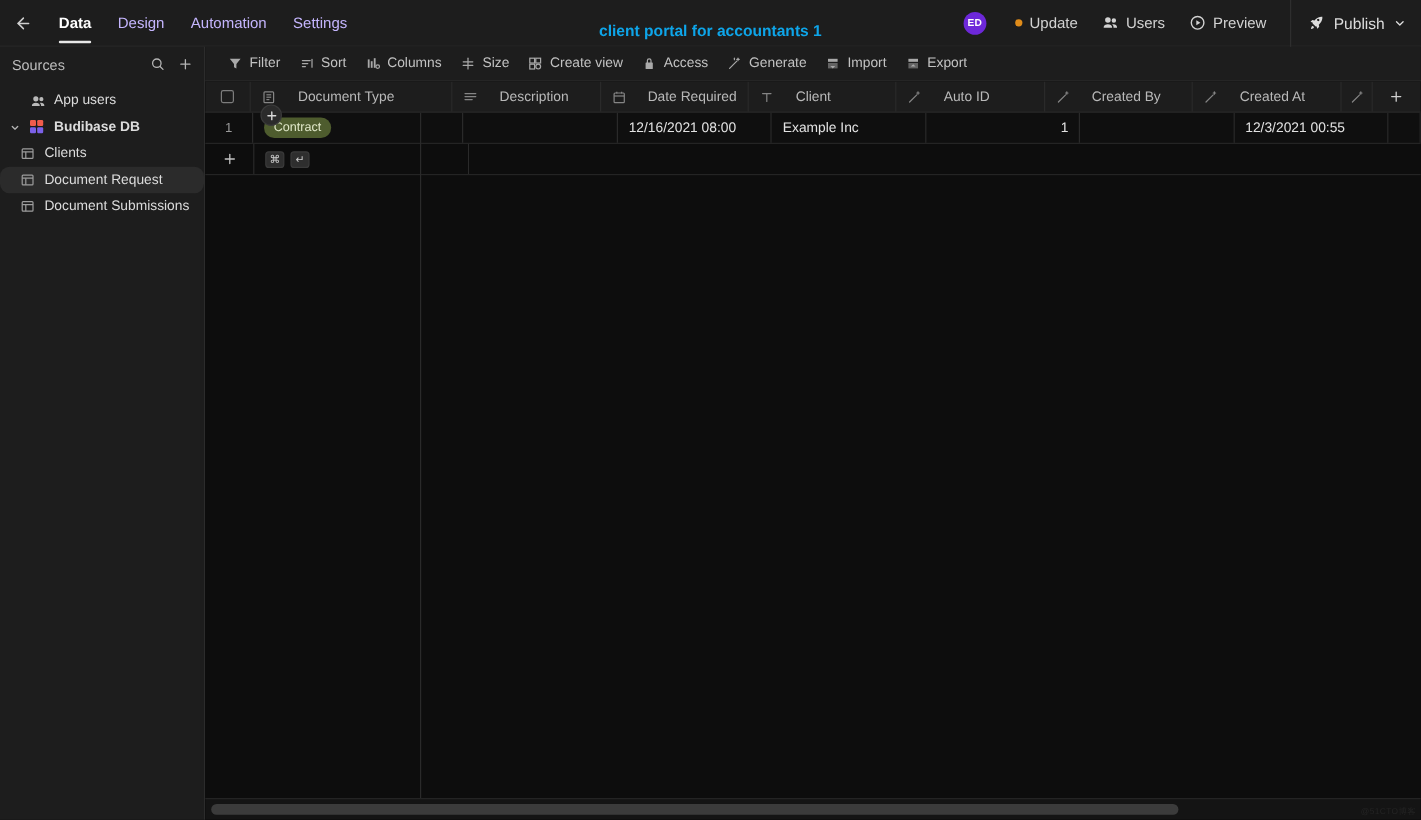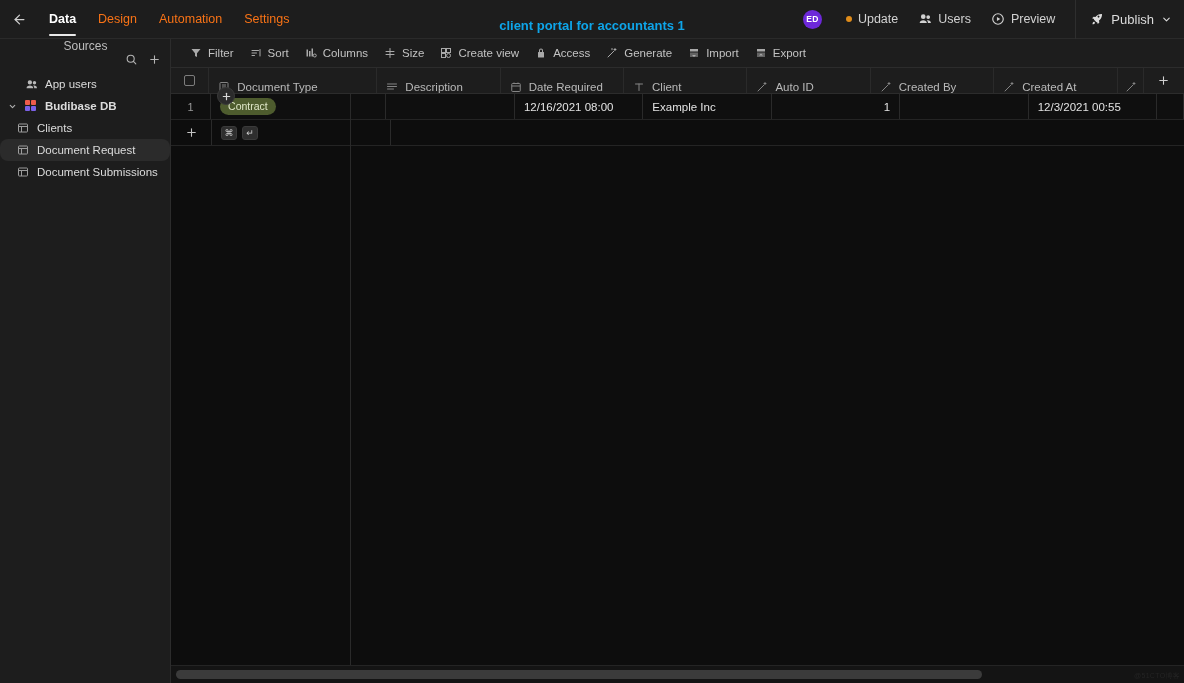--- a/index.html
+++ b/index.html
@@ -19,21 +19,21 @@
     border-bottom: 1px solid #2a2a2a;
     display: flex; align-items: center;
   }
   .back-btn {
     width: 38px; height: 39px; display: flex; align-items: center;
     justify-content: center; cursor: pointer; color: #cfcfcf;
   }
   .nav-tabs { display: flex; align-items: stretch; height: 39px; }
   .nav-tab {
     position: relative; height: 39px; display: flex; align-items: center;
-    padding: 0 11px; font-size: 12.5px; color: #f97316; cursor: pointer;
+    padding: 0 11px; font-size: 12.5px; color: #c4b5fd; cursor: pointer;
     white-space: nowrap;
   }
   .nav-tab.active { color: #fff; font-weight: bold; }
   .nav-tab.active::after {
     content: ""; position: absolute; left: 11px; right: 11px; bottom: 3px;
     height: 2px; background: #e8e8e8; border-radius: 1px;
   }
   .app-title {
     position: absolute; left: 0; right: 0; top: 6px; height: 39px;
     display: flex; align-items: center; justify-content: center;
@@ -61,21 +61,21 @@
     display: flex; align-items: center; gap: 7px; padding: 0 12px 0 8px;
     height: 39px; font-size: 13px; color: #dcdcdc; cursor: pointer;
   }
 
   
   .sidebar {
     position: absolute; left: 0; top: 39px; width: 171px; height: 644px;
     background: #1d1d1d; border-right: 1px solid #2c2c2c;
   }
   .sources-head {
-    height: 29px; display: flex; align-items: center; padding: 0 9px 0 10px; flex-direction: column;
+    height: 29px; display: flex; align-items: center; padding: 0 9px 0 10px;
   }
   .sources-label { font-size: 12px; color: #bdbdbd; }
   .sources-actions { margin-left: auto; display: flex; align-items: center; gap: 10px; }
   .ico-btn { color: #b4b4b4; cursor: pointer; display: flex; }
   .src-list { margin-top: 5px; }
   .src-row {
     height: 22px; display: flex; align-items: center; font-size: 11.5px;
     color: #dcdcdc; cursor: pointer; padding-left: 8px; gap: 7px;
   }
   .src-row.selected { background: #2b2b2b; border-radius: 8px; }
@@ -111,21 +111,21 @@
   
   .grid { position: relative; height: 615px; background: #0d0d0d; overflow: hidden; }
   .grid-row { display: flex; height: 26px; }
   .hdr-row { background: #1d1d1d; border-bottom: 1px solid #2c2c2c; }
   .data-row { background: #0f0f0f; border-bottom: 1px solid #242424; }
   .add-row { background: #0d0d0d; border-bottom: 1px solid #242424; }
   .cell {
     display: flex; align-items: center; border-right: 1px solid #2a2a2a;
     padding: 0 9px; font-size: 11.5px; overflow: hidden; white-space: nowrap;
   }
-  .hdr-cell { gap: 7px; color: #b9b9b9; align-items: flex-end; }
+  .hdr-cell { gap: 18px; color: #b9b9b9; }
   .hdr-cell svg { opacity: .75; flex: none; }
   .gutter { width: 41px; justify-content: center; padding: 0; }
   .gutter-num { color: #9a9a9a; font-size: 11px; }
   .num-cell { justify-content: flex-end; color: #e0e0e0; }
   .cell-txt { color: #e2e2e2; }
   .pill {
     background: #4e5c2e; color: #dfe7c8; border-radius: 9px;
     padding: 2px 8px; font-size: 10.5px; line-height: 1.25;
   }
   .plus-fab {

